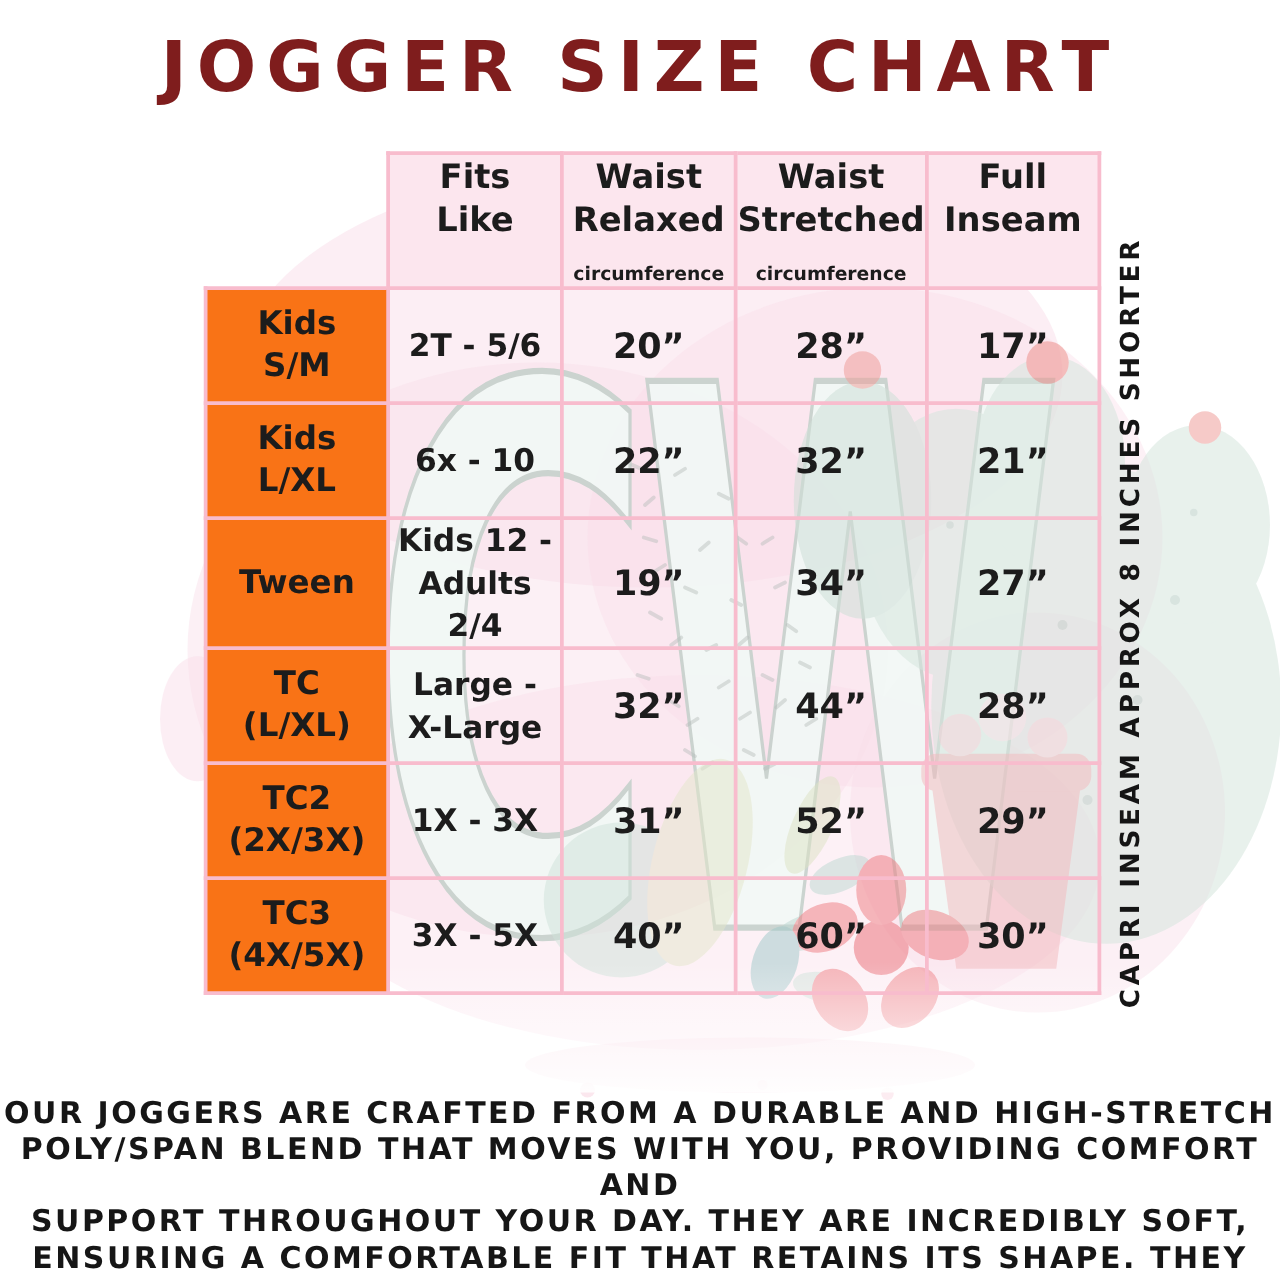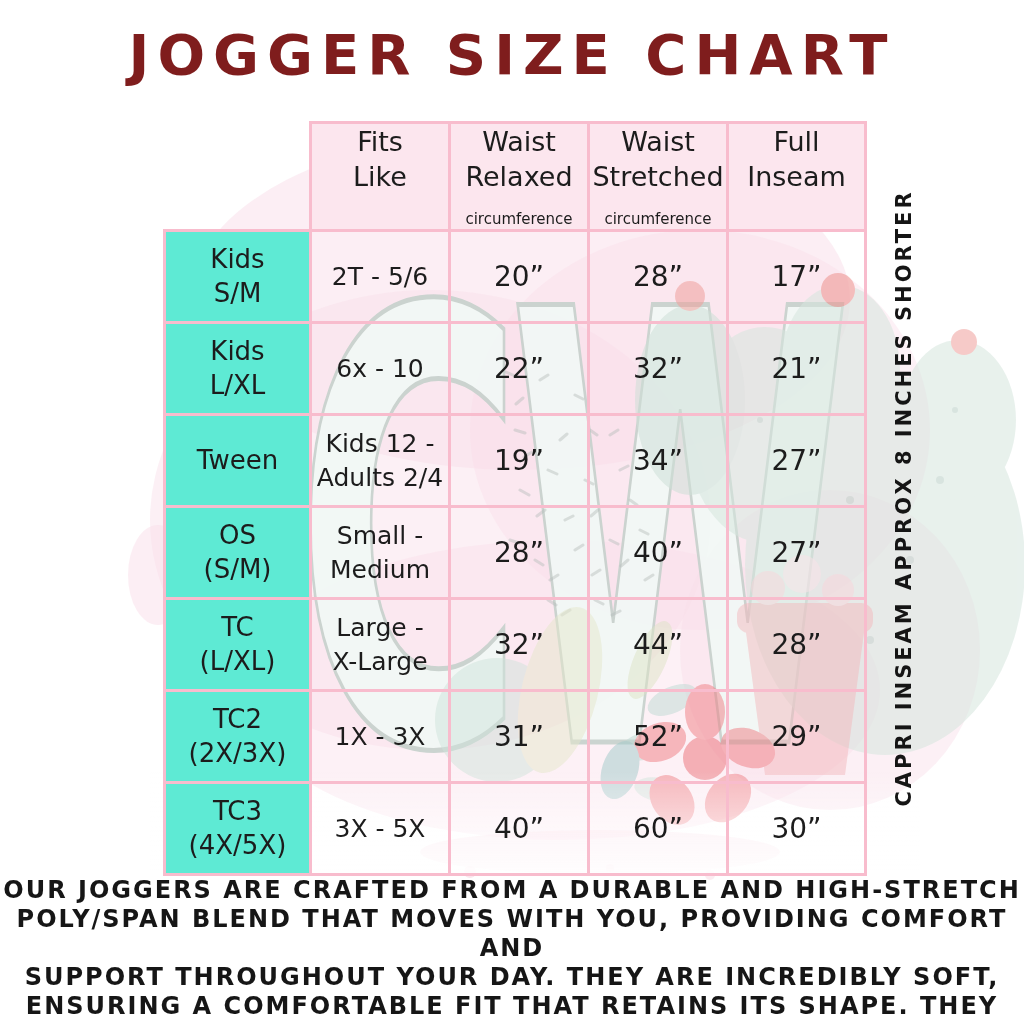--- a/index.html
+++ b/index.html
@@ -17,33 +17,33 @@
     color:#7f1d1d;white-space:nowrap;
   }
 
   
   #size-table{
     position:absolute;left:163px;top:121px;
     border-collapse:collapse;table-layout:fixed;
   }
   #size-table th,#size-table td{
     border:3px solid #f8bccd;padding:0;margin:0;
-    text-align:center;vertical-align:middle;font-weight:400;
+    text-align:center;vertical-align:middle;font-weight:700;
   }
   .corner{border:none !important;background:transparent;}
   .hdr{
     background:#fce6ee;height:88px;
     border-top:5px solid #f5a6c0;
   }
   .hdr-first{border-left:5px solid #f5a6c0;}
   .hdr-last{border-right:5px solid #f5a6c0;}
   .ht{font-size:27px;line-height:1.3;white-space:pre-line;}
   .hs{font-size:15px;line-height:1.1;min-height:18px;margin-top:17px;}
   .lbl{
-    background:#5eead4;border-left:5px solid #f5a6c0;
+    background:#f97316;border-left:5px solid #f5a6c0;
     font-size:26px;line-height:1.3;white-space:pre-line;height:89px;width:143px;
   }
   .row-first .lbl{border-top:5px solid #f5a6c0;}
   .row-last th,.row-last td{border-bottom:5px solid #f5a6c0;}
   .val{font-size:28px;background:transparent;white-space:pre-line;}
   .fits{font-size:25px;line-height:1.35;}
   .val-last{border-right:5px solid #f5a6c0;}
 
   
   #sidenote{
@@ -194,29 +194,20 @@
       </tr>
       <tr>
         <th class="lbl">Tween</th>
         <td class="val fits">Kids 12 -
 Adults 2/4</td>
         <td class="val">19”</td>
         <td class="val">34”</td>
         <td class="val val-last">27”</td>
       </tr>
       <tr>
-        <th class="lbl">OS
-(S/M)</th>
-        <td class="val fits">Small -
-Medium</td>
-        <td class="val">28”</td>
-        <td class="val">40”</td>
-        <td class="val val-last">27”</td>
-      </tr>
-      <tr>
         <th class="lbl">TC
 (L/XL)</th>
         <td class="val fits">Large -
 X-Large</td>
         <td class="val">32”</td>
         <td class="val">44”</td>
         <td class="val val-last">28”</td>
       </tr>
       <tr>
         <th class="lbl">TC2

